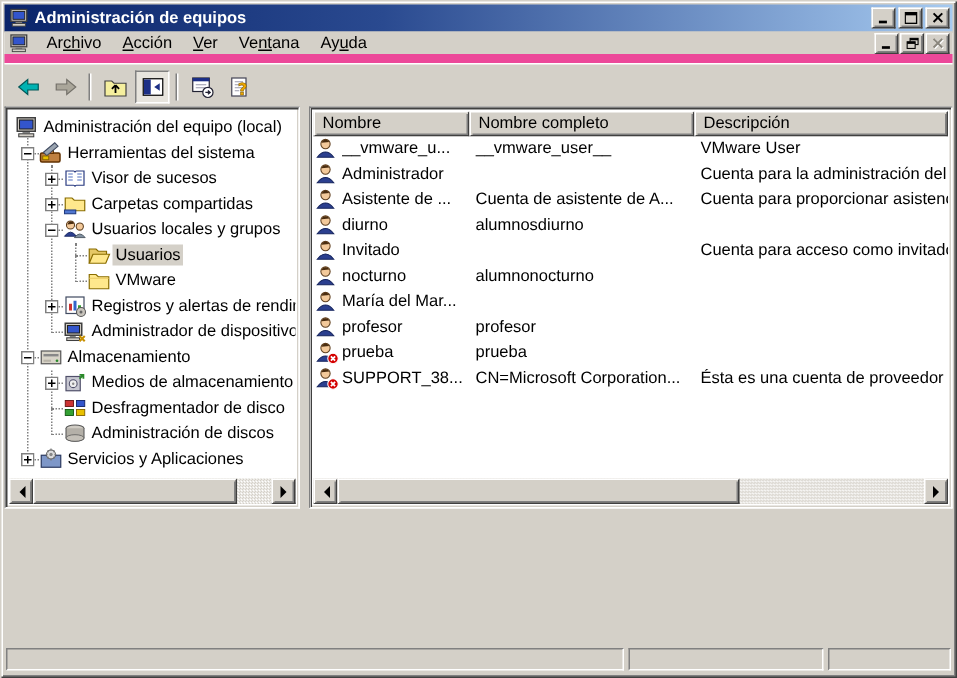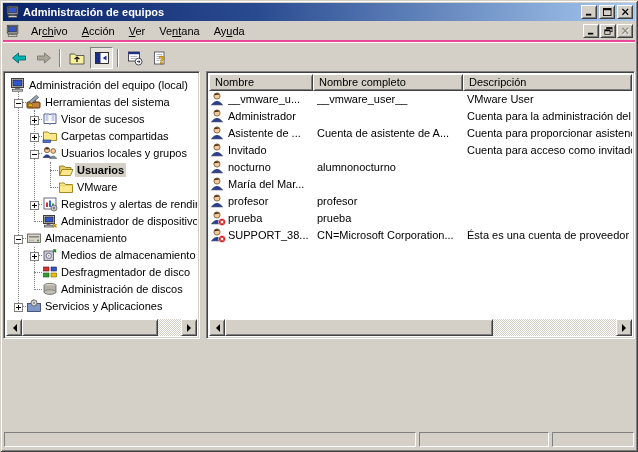--- a/index.html
+++ b/index.html
@@ -17,21 +17,21 @@
   .titlebar{position:absolute;left:3px;top:3px;right:3px;height:18px;
     background:linear-gradient(90deg,#0a246a 0%,#2a4a90 40%,#a6caf0 100%);
     display:flex;align-items:center;padding:0 2px;color:#fff;}
   .titlebar .ticon{width:14px;height:14px;margin:0 3px 0 1px;flex:none;}
   .titlebar .ttext{font-weight:bold;flex:1;white-space:nowrap;overflow:hidden;}
   .winbtns{display:flex;gap:2px;flex:none;}
   .wbtn{width:16px;height:14px;display:flex;align-items:center;justify-content:center;padding:0;}
   .wbtn svg{width:9px;height:8px;display:block;}
   
   .menubar{position:absolute;left:3px;top:21px;right:3px;height:21px;display:flex;align-items:center;
-    border-bottom:2px solid #ec4899;box-shadow:0 1px 0 #fff;background:#d4d0c8;padding:0 1px;}
+    border-bottom:6px solid #ec4899;box-shadow:0 1px 0 #fff;background:#d4d0c8;padding:0 1px;}
   .menubar .micon{width:14px;height:14px;margin:0 4px 0 2px;flex:none;}
   .menu-item{padding:2px 7px;white-space:nowrap;}
   .menu-item u{text-decoration:underline;}
   .menubar .spacer{flex:1;}
   .mdi-btns{display:flex;gap:1px;margin-right:1px;}
   
   .toolbar{position:absolute;left:3px;top:44px;right:3px;height:27px;display:flex;align-items:center;padding:0 3px;background:#d4d0c8;}
   .tbtn{width:23px;height:22px;border:1px solid transparent;display:flex;align-items:center;justify-content:center;background:transparent;padding:0;margin:0 1px;}
   .tbtn svg{width:16px;height:16px;display:block;}
   .tbtn.pressed{border-color:#808080 #fff #fff #808080;background:#e7e4dd;}
@@ -289,21 +289,21 @@
               <span class="tlabel" style="left: 53px;">Usuarios locales y grupos</span>
             </div>
             <div class="tree-item">
               <span class="stub" style="left: 44px; width: 8px;"></span>
               <span class="nicon" style="left: 52px;">
                 <svg xmlns="http://www.w3.org/2000/svg" viewBox="0 0 16 16">
                   <path d="M1.5 13.5 v-9.5 h4.5 l1.5 1.5 h5.5 v2" fill="#e6c866" stroke="#8a6d00" stroke-width="0.8"></path>
                   <path d="M1.5 13.5 L4 7.5 h11 l-2.5 6z" fill="#ffe88c" stroke="#8a6d00" stroke-width="0.8"></path>
                 </svg>
               </span>
-              <span class="tlabel selected" style="left: 69px; font-weight: bold;">Usuarios</span>
+              <span class="tlabel selected" style="left: 69px;">Usuarios</span>
             </div>
             <div class="tree-item">
               <span class="stub" style="left: 44px; width: 8px;"></span>
               <span class="nicon" style="left: 52px;">
                 <svg xmlns="http://www.w3.org/2000/svg" viewBox="0 0 16 16">
                   <path d="M1.5 4 h4.5 l1.5 1.5 h7 v8 h-13 z" fill="#ffe88c" stroke="#8a6d00" stroke-width="0.8"></path>
                   <path d="M1.5 6.5 h13" stroke="#e8c860" stroke-width="0.8"></path>
                 </svg>
               </span>
               <span class="tlabel" style="left: 69px;">VMware</span>
@@ -470,20 +470,32 @@
             <span class="cell c-desc">Cuenta para proporcionar asistenci</span>
           </div>
           <div class="list-row">
             <span class="uicon">
               <svg xmlns="http://www.w3.org/2000/svg" viewBox="0 0 16 16">
                 <circle cx="7" cy="5" r="3.1" fill="#f3c99a" stroke="#604020" stroke-width="0.7"></circle>
                 <path d="M4.4 3.6 a3.1 3.1 0 0 1 5.2 0 l-5.2 0.6z" fill="#4a2d10"></path>
                 <path d="M1.5 13.8 q5.5 -7 11 0 z" fill="#2b3f8f" stroke="#16255e" stroke-width="0.7"></path>
               </svg>
             </span>
+            <span class="cell c-name">diurno</span>
+            <span class="cell c-full">alumnosdiurno</span>
+            <span class="cell c-desc"></span>
+          </div>
+          <div class="list-row">
+            <span class="uicon">
+              <svg xmlns="http://www.w3.org/2000/svg" viewBox="0 0 16 16">
+                <circle cx="7" cy="5" r="3.1" fill="#f3c99a" stroke="#604020" stroke-width="0.7"></circle>
+                <path d="M4.4 3.6 a3.1 3.1 0 0 1 5.2 0 l-5.2 0.6z" fill="#4a2d10"></path>
+                <path d="M1.5 13.8 q5.5 -7 11 0 z" fill="#2b3f8f" stroke="#16255e" stroke-width="0.7"></path>
+              </svg>
+            </span>
             <span class="cell c-name">Invitado</span>
             <span class="cell c-full"></span>
             <span class="cell c-desc">Cuenta para acceso como invitado</span>
           </div>
           <div class="list-row">
             <span class="uicon">
               <svg xmlns="http://www.w3.org/2000/svg" viewBox="0 0 16 16">
                 <circle cx="7" cy="5" r="3.1" fill="#f3c99a" stroke="#604020" stroke-width="0.7"></circle>
                 <path d="M4.4 3.6 a3.1 3.1 0 0 1 5.2 0 l-5.2 0.6z" fill="#4a2d10"></path>
                 <path d="M1.5 13.8 q5.5 -7 11 0 z" fill="#2b3f8f" stroke="#16255e" stroke-width="0.7"></path>

